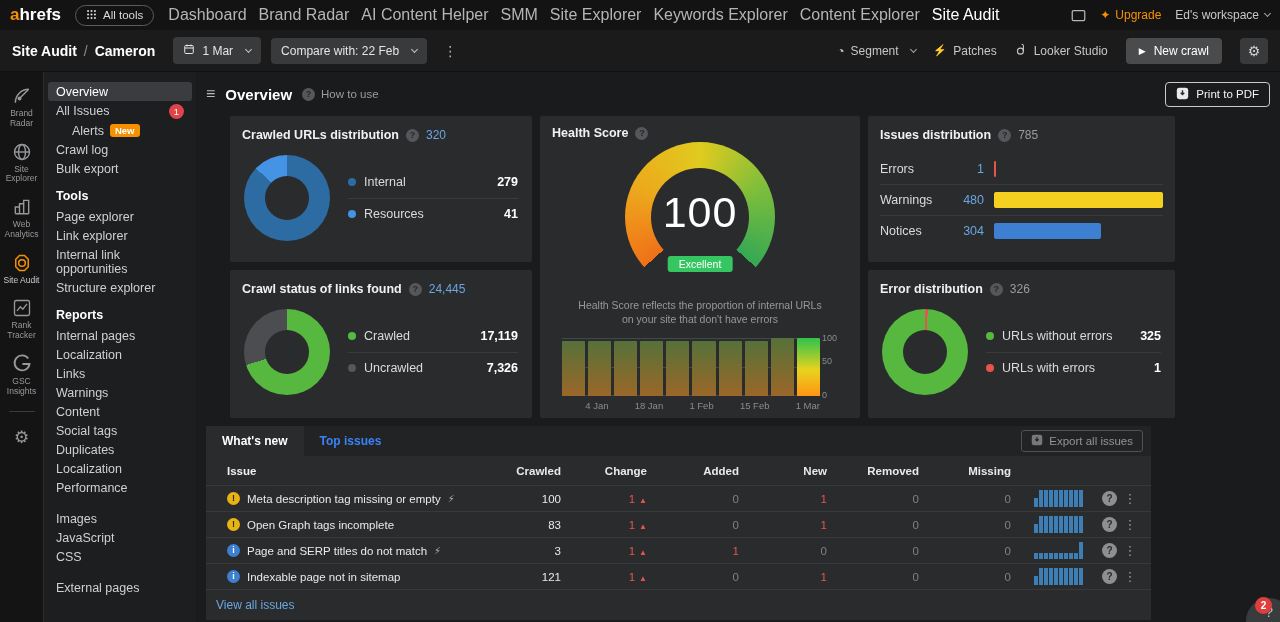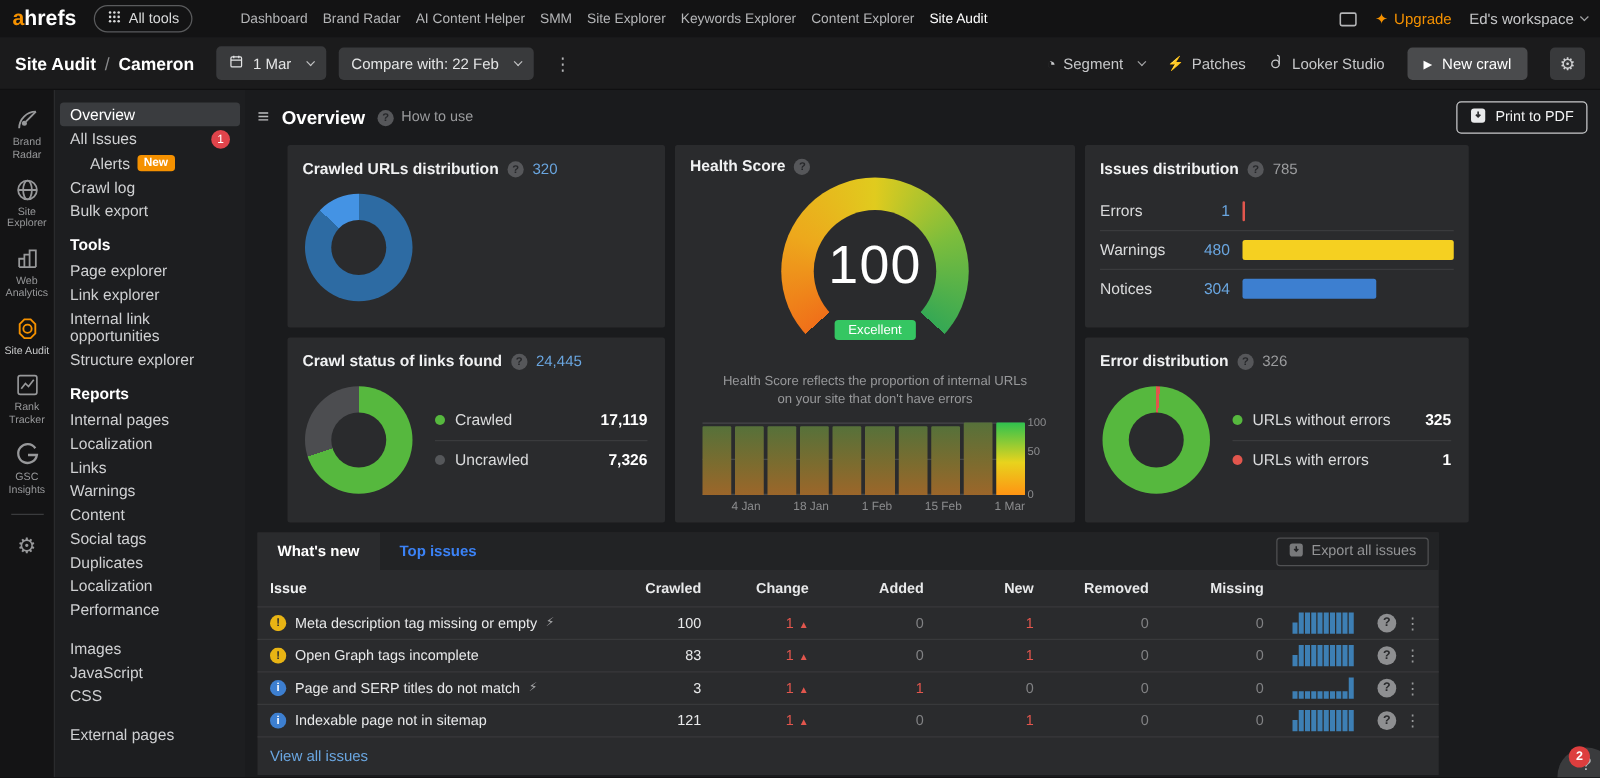--- a/index.html
+++ b/index.html
@@ -6,21 +6,21 @@
   html,body { background:#0e0e0f; }
   body { font-family:"Liberation Sans","DejaVu Sans",sans-serif; }
   .app { position:relative; width:1280px; height:622px; overflow:hidden; background:#1a1b1d; }
 
   
   .topbar { height:30px; display:flex; align-items:center; padding:0 10px; background:#131314; gap:14px; }
   .logo { font-size:17px; font-weight:bold; color:#fff; cursor:pointer; }
   .logo .logo-a { color:#f59100; }
   .alltools { display:flex; align-items:center; gap:6px; border:1px solid #5a5b5d; border-radius:14px; background:none; color:#d9dadb; font-size:11.5px; padding:3px 10px; cursor:pointer; }
   .alltools svg { width:11px; height:11px; }
-  .nav { display:flex; gap:12px; font-size:11px; color:#b4b5b7;margin-left:24px; }
+  .nav { display:flex; gap:12px; font-size:16px; color:#b4b5b7; }
   .nav-item { cursor:pointer; white-space:nowrap; }
   .nav-item.active { color:#fff; }
   .top-right { margin-left:auto; display:flex; align-items:center; gap:14px; color:#b4b5b7; }
   .monitor-icon svg { width:15px; height:13px; display:block; }
   .upgrade { display:flex; align-items:center; gap:5px; background:none; border:none; color:#f59100; font-size:12px; cursor:pointer; }
   .workspace { display:flex; align-items:center; background:none; border:none; color:#c6c7c9; font-size:12px; cursor:pointer; }
   .chev { display:inline-block; width:5px; height:5px; border-right:1.4px solid currentColor; border-bottom:1.4px solid currentColor; transform:rotate(45deg); margin-left:6px; margin-top:-3px; opacity:.8; }
 
   
   .toolbar { height:42px; display:flex; align-items:center; background:#1b1b1c; padding:0 12px; gap:10px; border-bottom:1px solid #101011; }
@@ -117,21 +117,21 @@
   .hist-x { display:flex; margin-top:4px; gap:3px; }
   .hist-xcell { flex:1; text-align:center; color:#8b8c8e; font-size:9.5px; white-space:nowrap; overflow:visible; }
 
   
   .panel { width:945px; background:#2a2b2d; margin-top:8px; }
   .tabbar { display:flex; align-items:center; background:#222325; height:30px; }
   .tab { padding:0 16px; height:30px; line-height:30px; font-size:12px; font-weight:bold; color:#3b82f6; cursor:pointer; }
   .tab.active { background:#2a2b2d; color:#fff; }
   .export-btn { margin-left:auto; margin-right:8px; display:flex; align-items:center; gap:6px; border:1px solid #505153; border-radius:3px; color:#939496; font-size:11.5px; padding:3px 9px; background:none; cursor:pointer; }
   .export-btn svg { width:12px; height:12px; }
-  .tgrid { display:grid; grid-template-columns:1fr 74px 86px 92px 88px 92px 92px 72px 34px 26px; align-items:center; padding:0 8px 0 10px; }
+  .tgrid { display:grid; grid-template-columns:1fr 74px 86px 92px 88px 92px 92px 72px 34px 26px; align-items:center; padding:0 8px 0 21px; }
   .thead { height:29px; font-weight:bold; font-size:11.5px; color:#f0f1f2; }
   .num { text-align:right; font-size:11.5px; color:#e8e9ea; }
   .num.zero { color:#808183; }
   .num.red { color:#e2564d; }
   .trow { height:26px; border-top:1px solid #38393b; cursor:pointer; }
   .issue-cell { display:flex; align-items:center; gap:7px; overflow:hidden; white-space:nowrap; font-size:11.5px; color:#e8e9ea; }
   .sev { width:13px; height:13px; border-radius:50%; font-size:9px; font-weight:bold; text-align:center; line-height:13px; flex:none; }
   .sev.warning { background:#e8b414; color:#2a2b2d; }
   .sev.info { background:#3d7fd0; color:#fff; }
   .bolt { color:#a8a9ab; font-size:10px; }
@@ -391,20 +391,32 @@
       <div class="cards">
 
         <section class="card card-crawled">
           <div class="card-head">
             <span class="card-title">Crawled URLs distribution</span>
             <span class="qmark">?</span>
             <a class="total blue">320</a>
           </div>
           <div class="donut-row">
             <div class="donut" style="background: conic-gradient(rgb(45, 107, 163) 0deg, rgb(45, 107, 163) 313.875deg, rgb(68, 147, 228) 313.875deg, rgb(68, 147, 228) 360deg);"></div>
+            <div class="legend">
+                <div class="legend-row">
+                  <span class="legend-dot" style="background: rgb(45, 107, 163);"></span>
+                  <span class="legend-label">Internal</span>
+                  <span class="legend-value">279</span>
+                </div>
+                <div class="legend-row">
+                  <span class="legend-dot" style="background: rgb(68, 147, 228);"></span>
+                  <span class="legend-label">Resources</span>
+                  <span class="legend-value">41</span>
+                </div>
+              </div>
           </div>
         </section>
 
         <section class="card card-health">
           <div class="card-head">
             <span class="card-title">Health Score</span>
             <span class="qmark">?</span>
           </div>
           <div class="gauge-wrap">
             <div class="gauge"></div>

